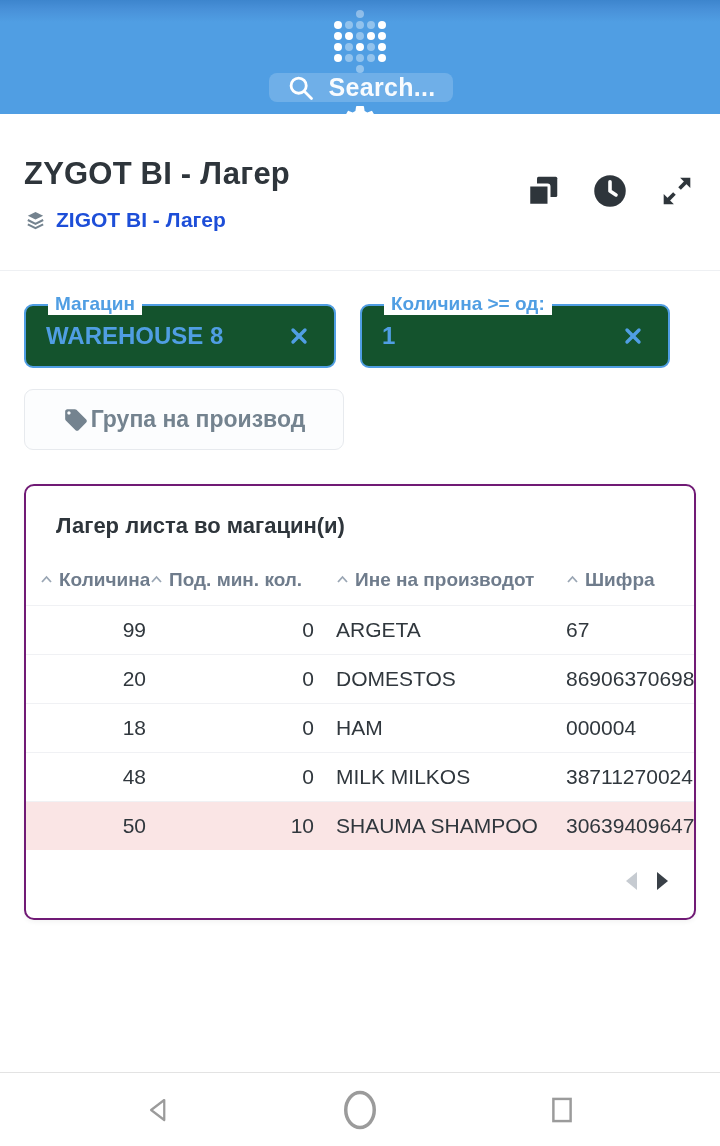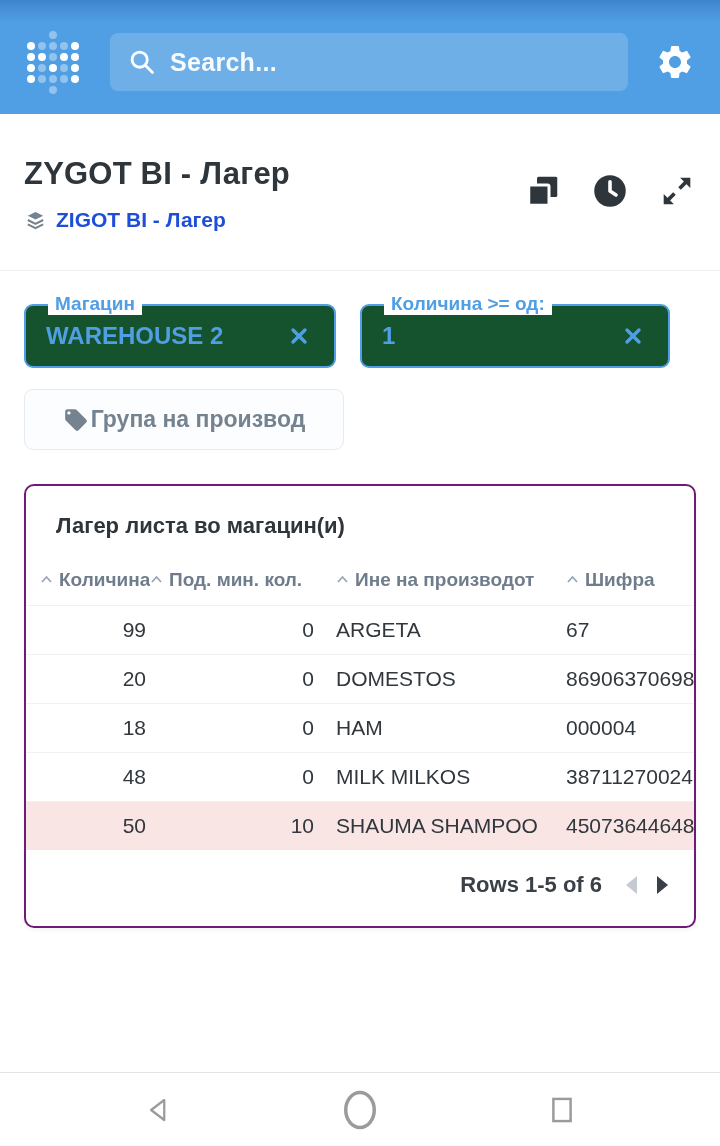--- a/index.html
+++ b/index.html
@@ -6,21 +6,21 @@
   html,body { width:720px; height:1146px; }
   body {
     font-family:"Liberation Sans","DejaVu Sans",sans-serif;
     background:#ffffff; color:#2e353b; position:relative; overflow:hidden;
   }
 
   
   .appbar {
     height:114px;
     background:linear-gradient(180deg,#3d85cd 0px,#4890d8 9px,#509ee3 22px,#509ee3 100%);
-    display:flex; align-items:center; padding:10px 24px 0 24px;
+    display:flex; align-items:center; padding:10px 24px 0 24px;flex-direction:column;
   }
   .logo { width:58px; height:70px; display:grid;
     grid-template-columns:repeat(5,8px); grid-auto-rows:8px; gap:3px;
     justify-content:center; align-content:center; }
   .logo i { width:8px; height:8px; border-radius:50%; background:#fff; display:block; }
   .searchbox {
     flex:1; height:58px; margin:0 26px 0 28px;
     background:rgba(255,255,255,0.18); border-radius:8px;
     display:flex; align-items:center; padding:0 18px; color:#fff;
   }
@@ -168,21 +168,21 @@
         <path d="M10.2 13.8l-5 5" stroke="#2e353b" stroke-width="2.6" fill="none"></path>
         <polygon points="2.6,14.2 2.6,21.4 9.8,21.4"></polygon>
       </svg>
     </div>
   </div>
 </div>
 
 <div class="filters">
   <div class="filter-widget w1">
     <span class="filter-label">Магацин</span>
-    <span class="filter-value">WAREHOUSE 2</span>
+    <span class="filter-value">WAREHOUSE 8</span>
     <span class="filter-clear">
       <svg width="20" height="20" viewBox="0 0 20 20" stroke="#509ee3" stroke-width="3.4" stroke-linecap="round">
         <line x1="4" y1="4" x2="16" y2="16"></line>
           <line x1="16" y1="4" x2="4" y2="16"></line>
       </svg>
     </span>
   </div>
   <div class="filter-widget w2">
     <span class="filter-label">Количина &gt;= од:</span>
     <span class="filter-value">1</span>
@@ -261,26 +261,25 @@
         <tr>
           <td class="num">48</td>
           <td class="num">0</td>
           <td class="txt">MILK MILKOS</td>
           <td class="txt">38711270024</td>
         </tr>
         <tr class="highlight">
           <td class="num">50</td>
           <td class="num">10</td>
           <td class="txt">SHAUMA SHAMPOO</td>
-          <td class="txt">45073644648</td>
+          <td class="txt">30639409647</td>
         </tr>
       </tbody>
   </table>
   <div class="card-footer">
-    <span class="rows-label">Rows 1-5 of 6</span>
     <span class="pg-prev"></span>
     <span class="pg-next"></span>
   </div>
 </div>
 
 <div class="navbar">
   <span class="nav-icon">
     <svg width="30" height="30" viewBox="0 0 24 24" fill="none" stroke="#9b9b9b" stroke-width="1.8" stroke-linejoin="round">
       <path d="M17 4L6.5 12 17 20z"></path>
     </svg>

